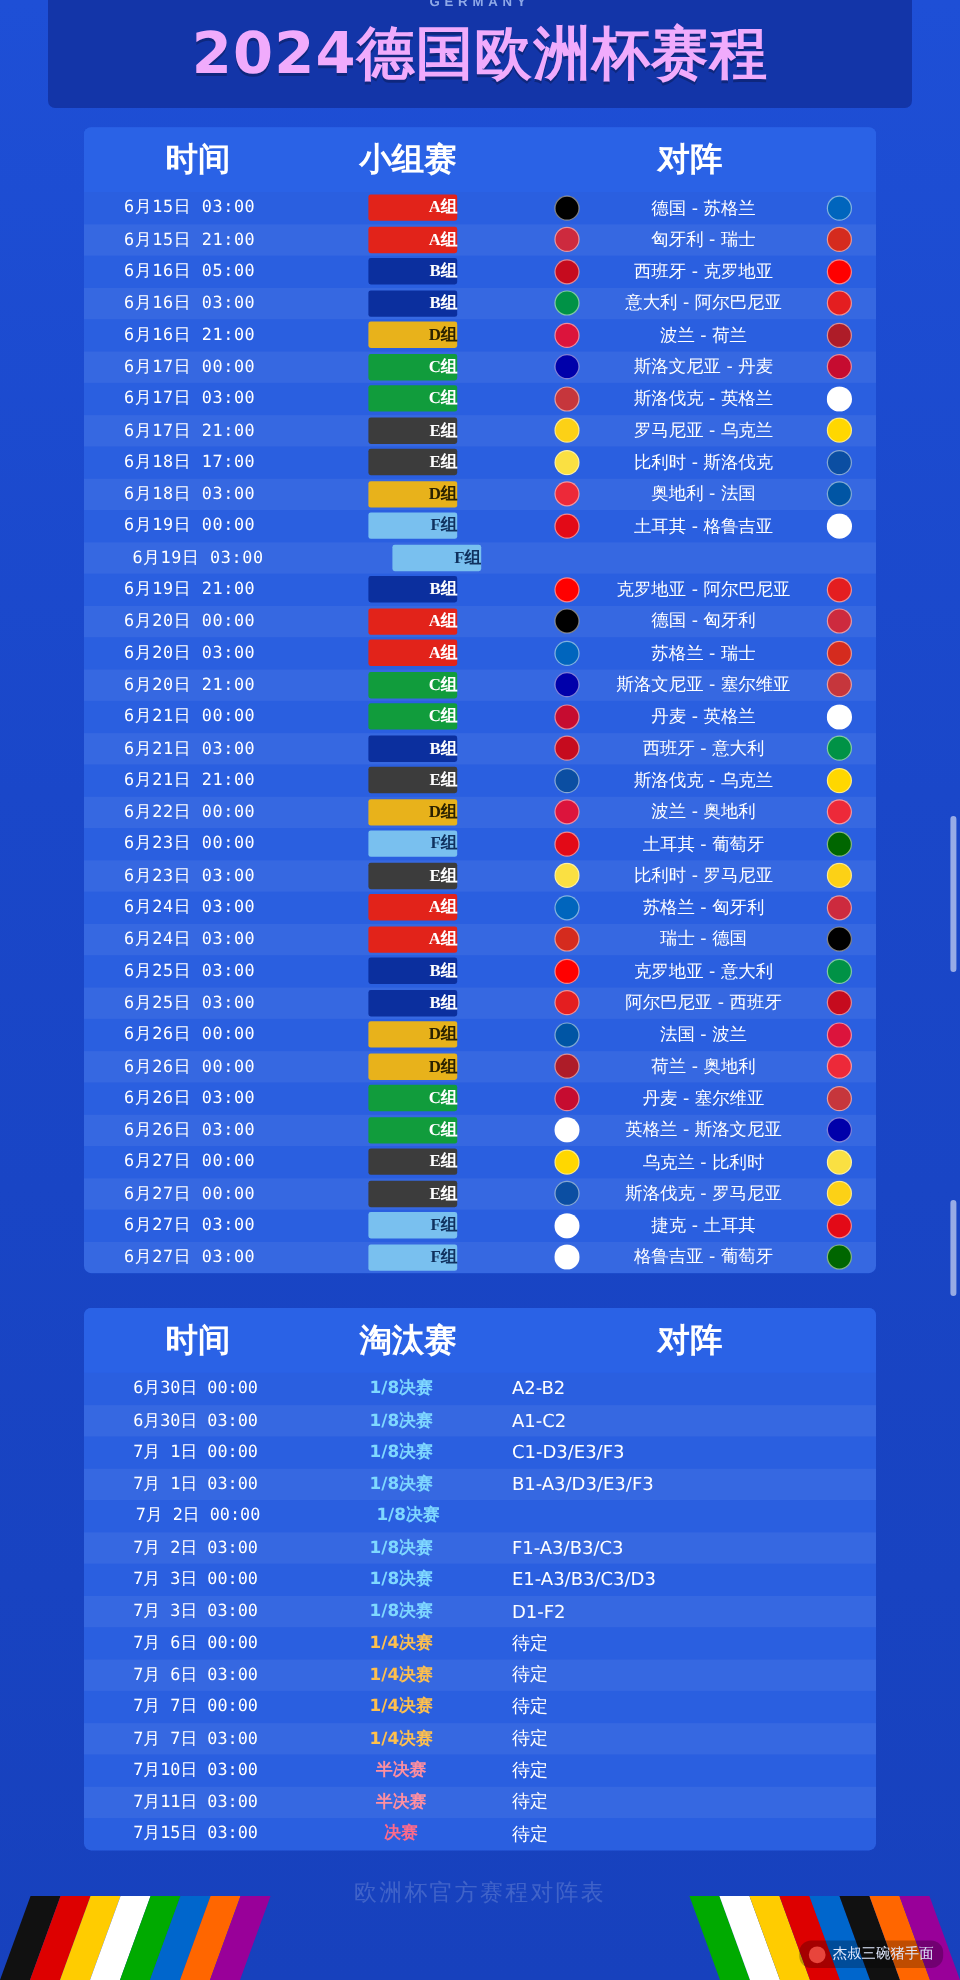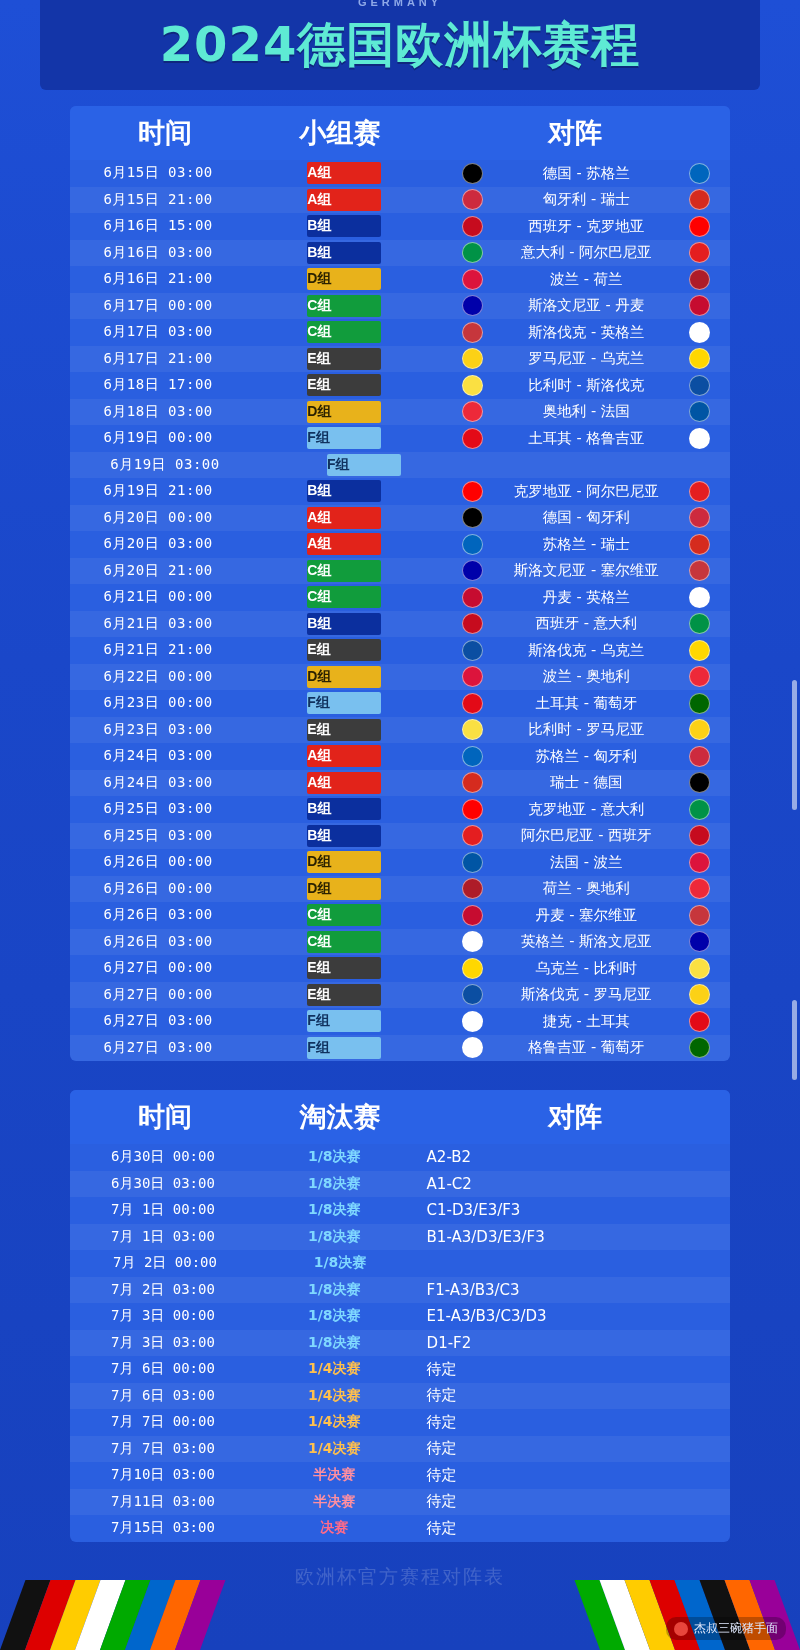--- a/index.html
+++ b/index.html
@@ -18,21 +18,21 @@
     position:absolute;top:0;left:40px;right:40px;height:90px;
     background:#1335a8;
     border-radius:0 0 6px 6px;
     display:flex;align-items:center;justify-content:center;
   }
   .banner-sub{
     position:absolute;top:-4px;left:0;right:0;text-align:center;
     color:#8fa9e8;font-size:11px;letter-spacing:4px;font-weight:bold;
   }
   .banner-title{
-    color:#5eead4;font-size:48px;font-weight:bold;letter-spacing:1px;
+    color:#f0abfc;font-size:48px;font-weight:bold;letter-spacing:1px;
     text-shadow:0 2px 0 rgba(0,0,0,.25);
     font-family:"DejaVu Sans","Liberation Sans",sans-serif;
   }
   
   .table{
     position:absolute;left:70px;width:660px;
     background:#2a5fe0;
     border-radius:6px;overflow:hidden;
   }
   #group-table{top:106px;}
@@ -54,24 +54,24 @@
   .row.alt{background:rgba(255,255,255,0.06);}
   .row .time{
     width:190px;text-align:center;color:#ffffff;font-size:14px;
     font-family:"DejaVu Sans Mono","Liberation Mono",monospace;
     letter-spacing:0.5px;
   }
   .row .grp{
     width:160px;display:flex;justify-content:center;align-items:center;
   }
   .tag{
-    display:inline-block;min-width:74px;text-align:left;
+    display:inline-block;min-width:74px;text-align:right;
     font-size:14px;font-weight:bold;color:#fff;padding:2px 0;
     border-radius:2px;
-    font-family:Liberation Sans, sans-serif;
+    font-family:Liberation Serif, serif;
   }
   .tag.A{background:#e2231a;}
   .tag.B{background:#0b2f9e;}
   .tag.C{background:#119c3c;}
   .tag.D{background:#e8b21b;color:#2b2200;}
   .tag.E{background:#3c3c3c;}
   .tag.F{background:#79c0ef;color:#10315e;}
   .row .match{
     width:310px;display:flex;align-items:center;justify-content:center;gap:8px;
   }
@@ -168,21 +168,21 @@
           <div class="grp">
             <span class="tag A">A组</span>
           </div>
           <div class="match">
             <span class="flag" style="background: rgb(205, 42, 62);"></span>
             <span class="teams">匈牙利 - 瑞士</span>
             <span class="flag" style="background: rgb(213, 43, 30);"></span>
           </div>
         </div>
         <div class="row">
-          <div class="time">6月16日 15:00</div>
+          <div class="time">6月16日 05:00</div>
           <div class="grp">
             <span class="tag B">B组</span>
           </div>
           <div class="match">
             <span class="flag" style="background: rgb(198, 11, 30);"></span>
             <span class="teams">西班牙 - 克罗地亚</span>
             <span class="flag" style="background: rgb(255, 0, 0);"></span>
           </div>
         </div>
         <div class="row alt">

